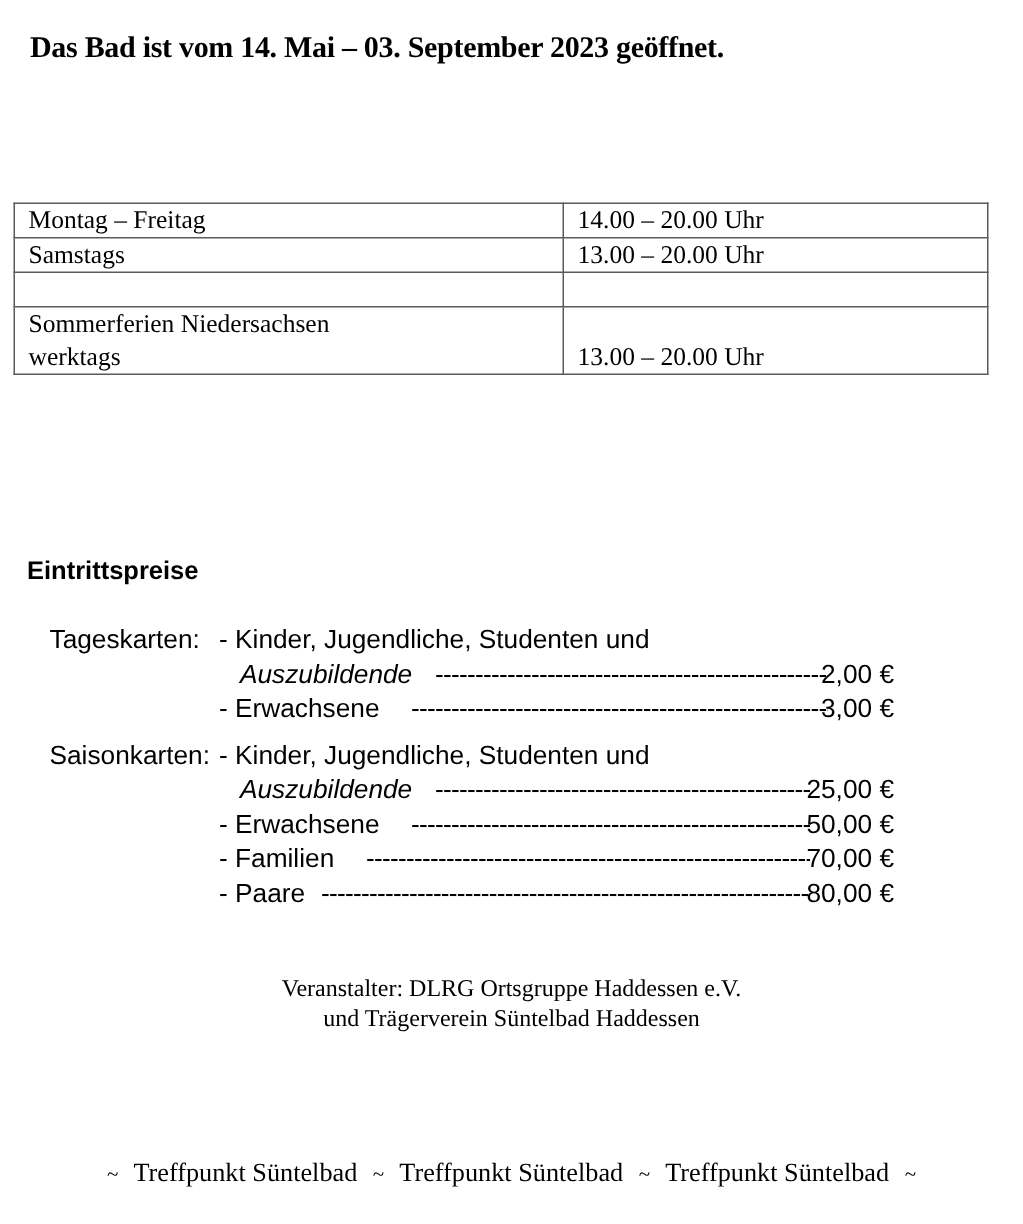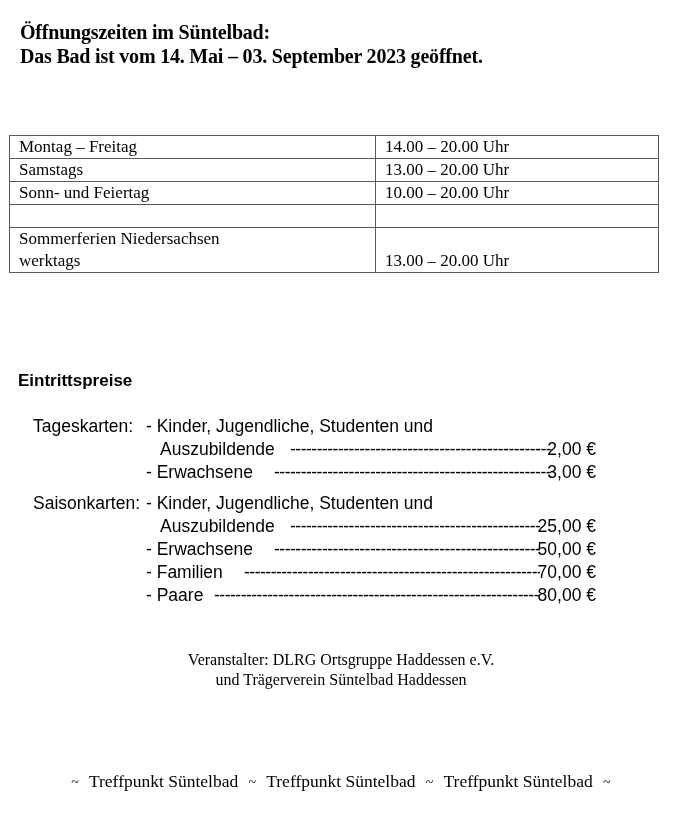--- a/index.html
+++ b/index.html
@@ -16,50 +16,45 @@
     table.hours tr.tall td { height: 44px; }
 
     .prices-head { position: absolute; left: 18px; top: 370px; font-weight: bold; font-size: 17px; line-height: 22px; }
 
     .price-block { position: absolute; left: 18px; font-size: 17.5px; line-height: 23px; }
     .price-block.tages { top: 415px; }
     .price-block.saison { top: 492px; }
     .row { position: relative; height: 23px; white-space: nowrap; }
     .cat { position: absolute; left: 15px; }
     .item { position: absolute; left: 128px; }
-    .item.indent { left: 142px; }
+    .item.indent { left: 142px; font-style: italic; }
     .leader { position: absolute; overflow: hidden; white-space: nowrap; letter-spacing: -0.5px; }
     .price { position: absolute; right: auto; text-align: right; width: 90px; }
 
     .organizer { position: absolute; left: 0; width: 682px; top: 650px; text-align: center; font-weight: normal; font-size: 16px; line-height: 20px; }
 
     .footer { position: absolute; left: 0; width: 682px; top: 770px; text-align: center; font-size: 17.5px; line-height: 22px; white-space: nowrap; }
     .tilde { font-size: 14px; padding: 0 6px; }
   </style>
 </head>
 <body>
 
 <div class="title serif">
-  <div>Öffnungszeiten im Süntelbad:</div>
   <div>Das Bad ist vom 14. Mai – 03. September 2023 geöffnet.</div>
 </div>
 
 <table class="hours serif">
   <tbody>
       <tr>
     <td class="c1">Montag – Freitag</td>
     <td>14.00 – 20.00 Uhr</td>
   </tr>
   <tr>
     <td class="c1">Samstags</td>
     <td>13.00 – 20.00 Uhr</td>
-  </tr>
-  <tr>
-    <td class="c1">Sonn- und Feiertag</td>
-    <td>10.00 – 20.00 Uhr</td>
   </tr>
   <tr>
     <td class="c1"></td>
     <td></td>
   </tr>
   <tr class="tall">
     <td class="c1">
       <div>Sommerferien Niedersachsen</div>
       <div>werktags</div>
     </td>

